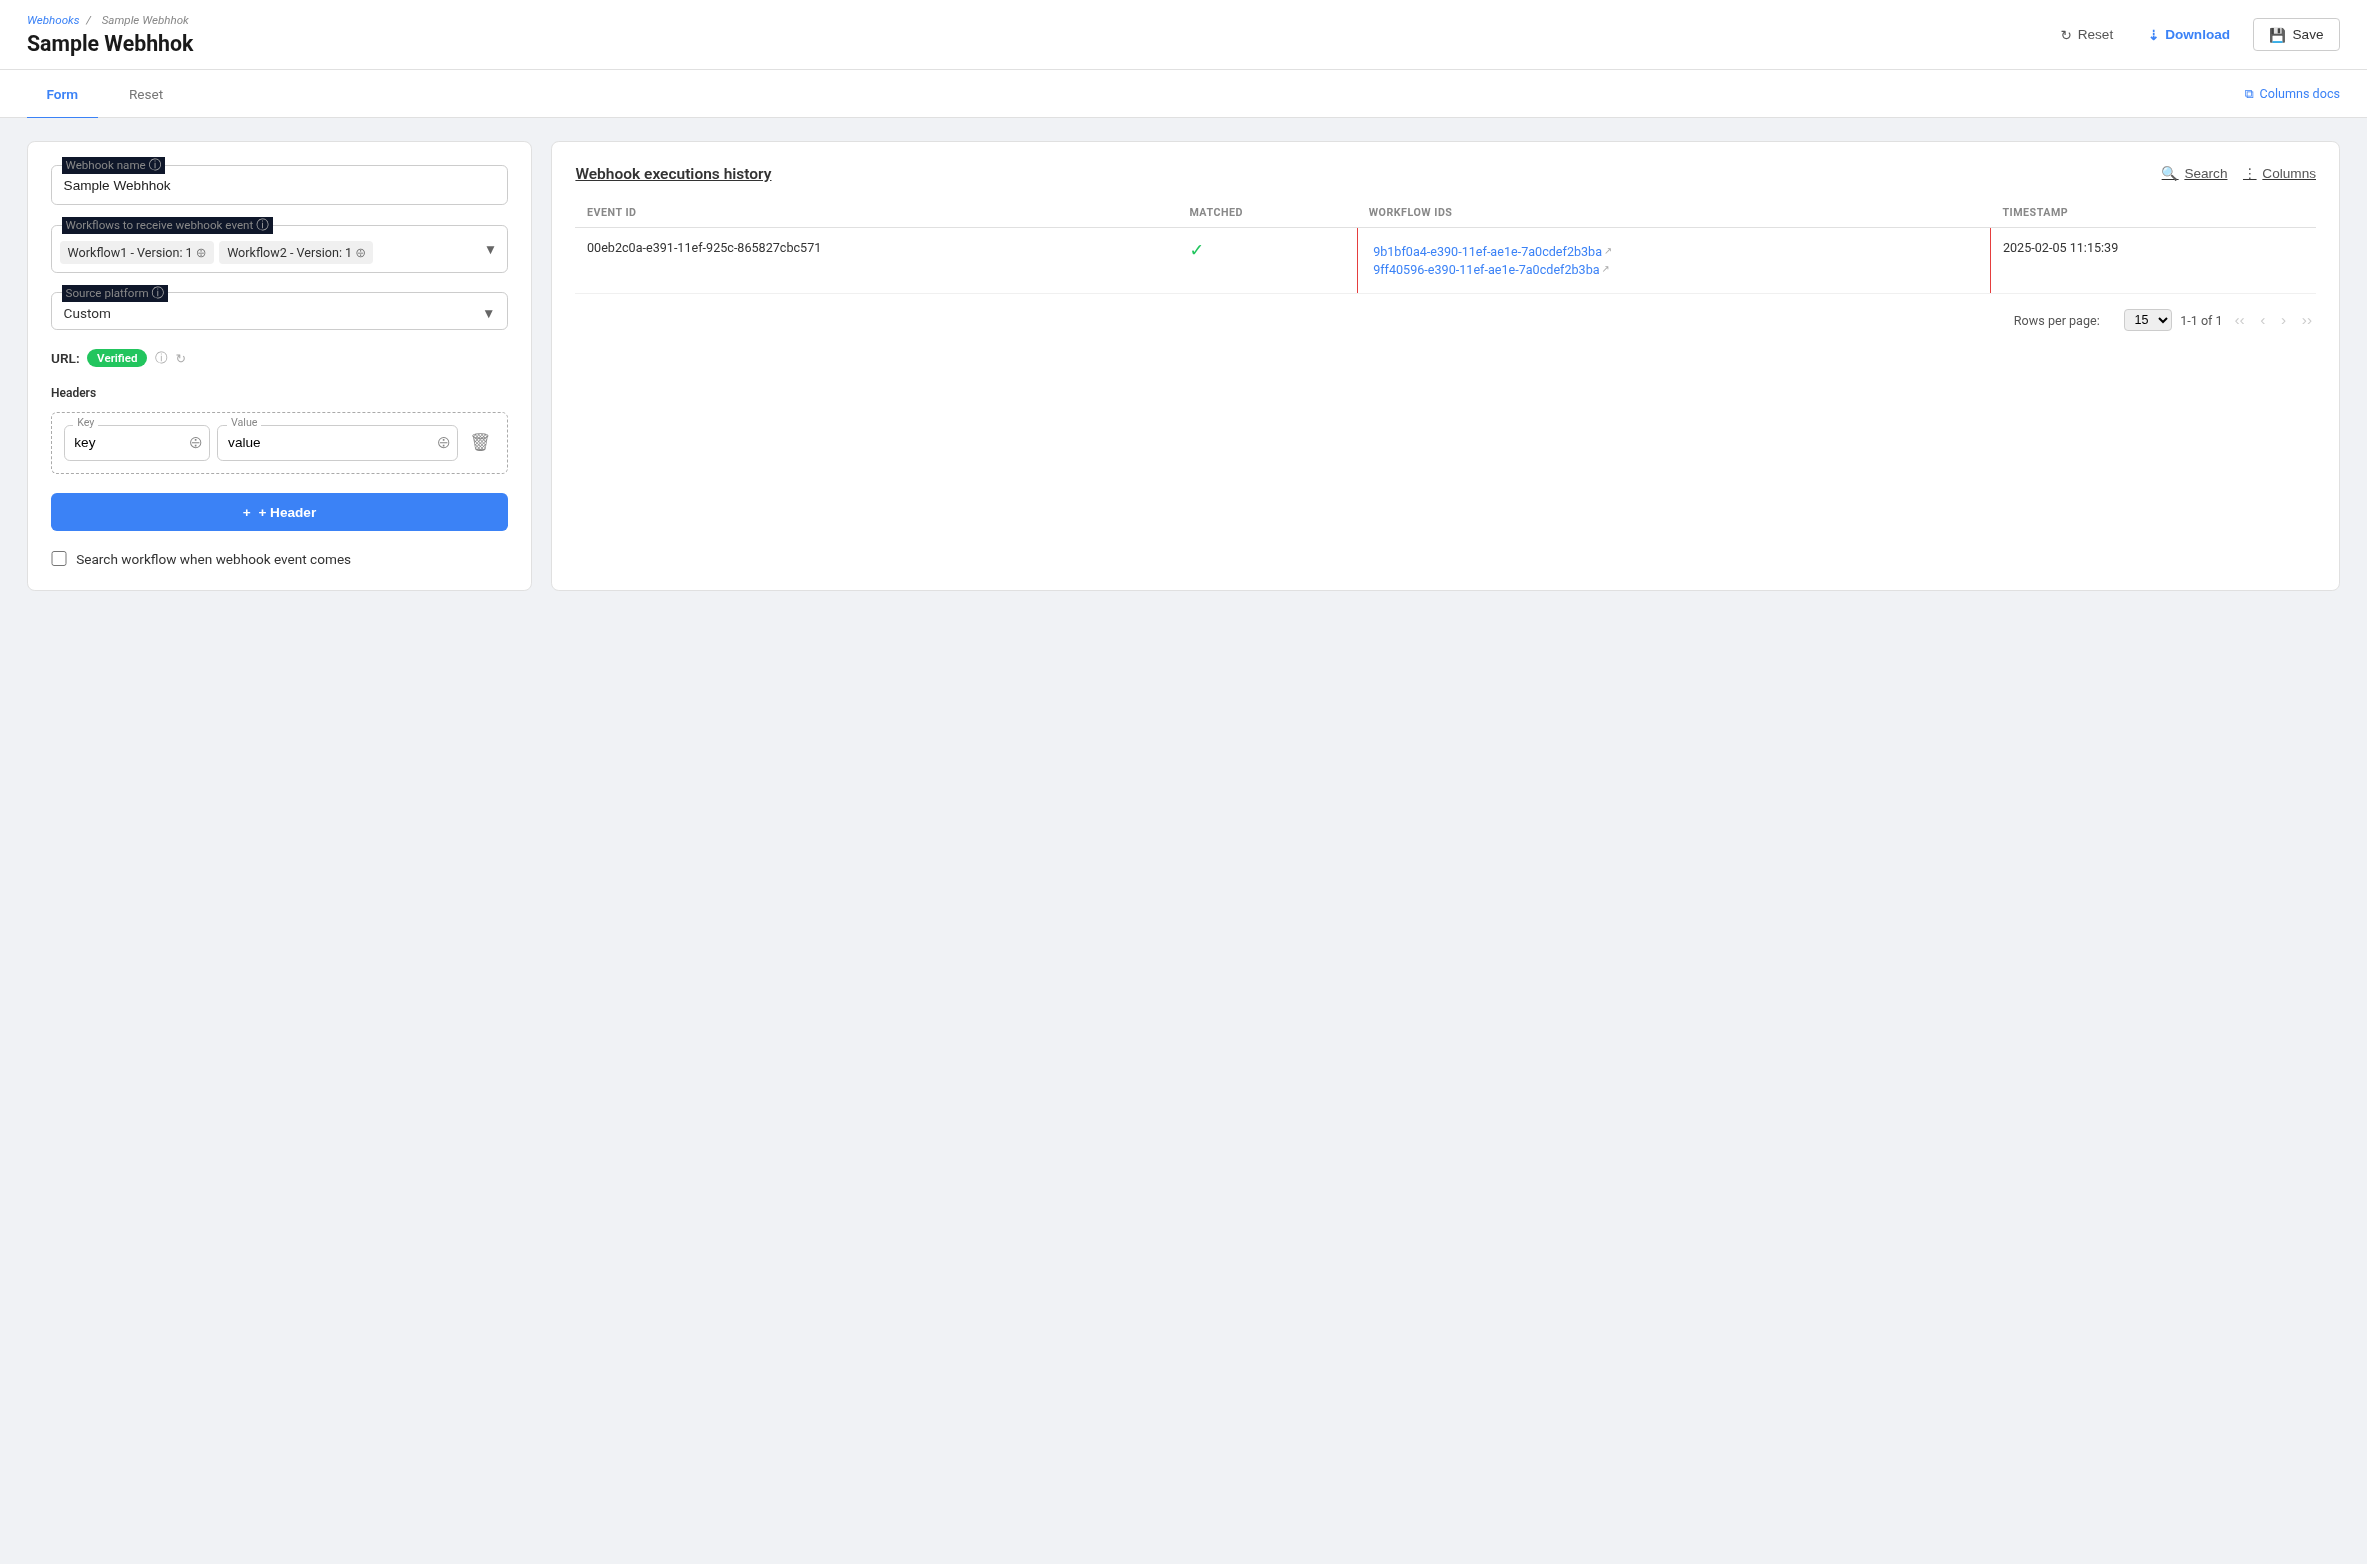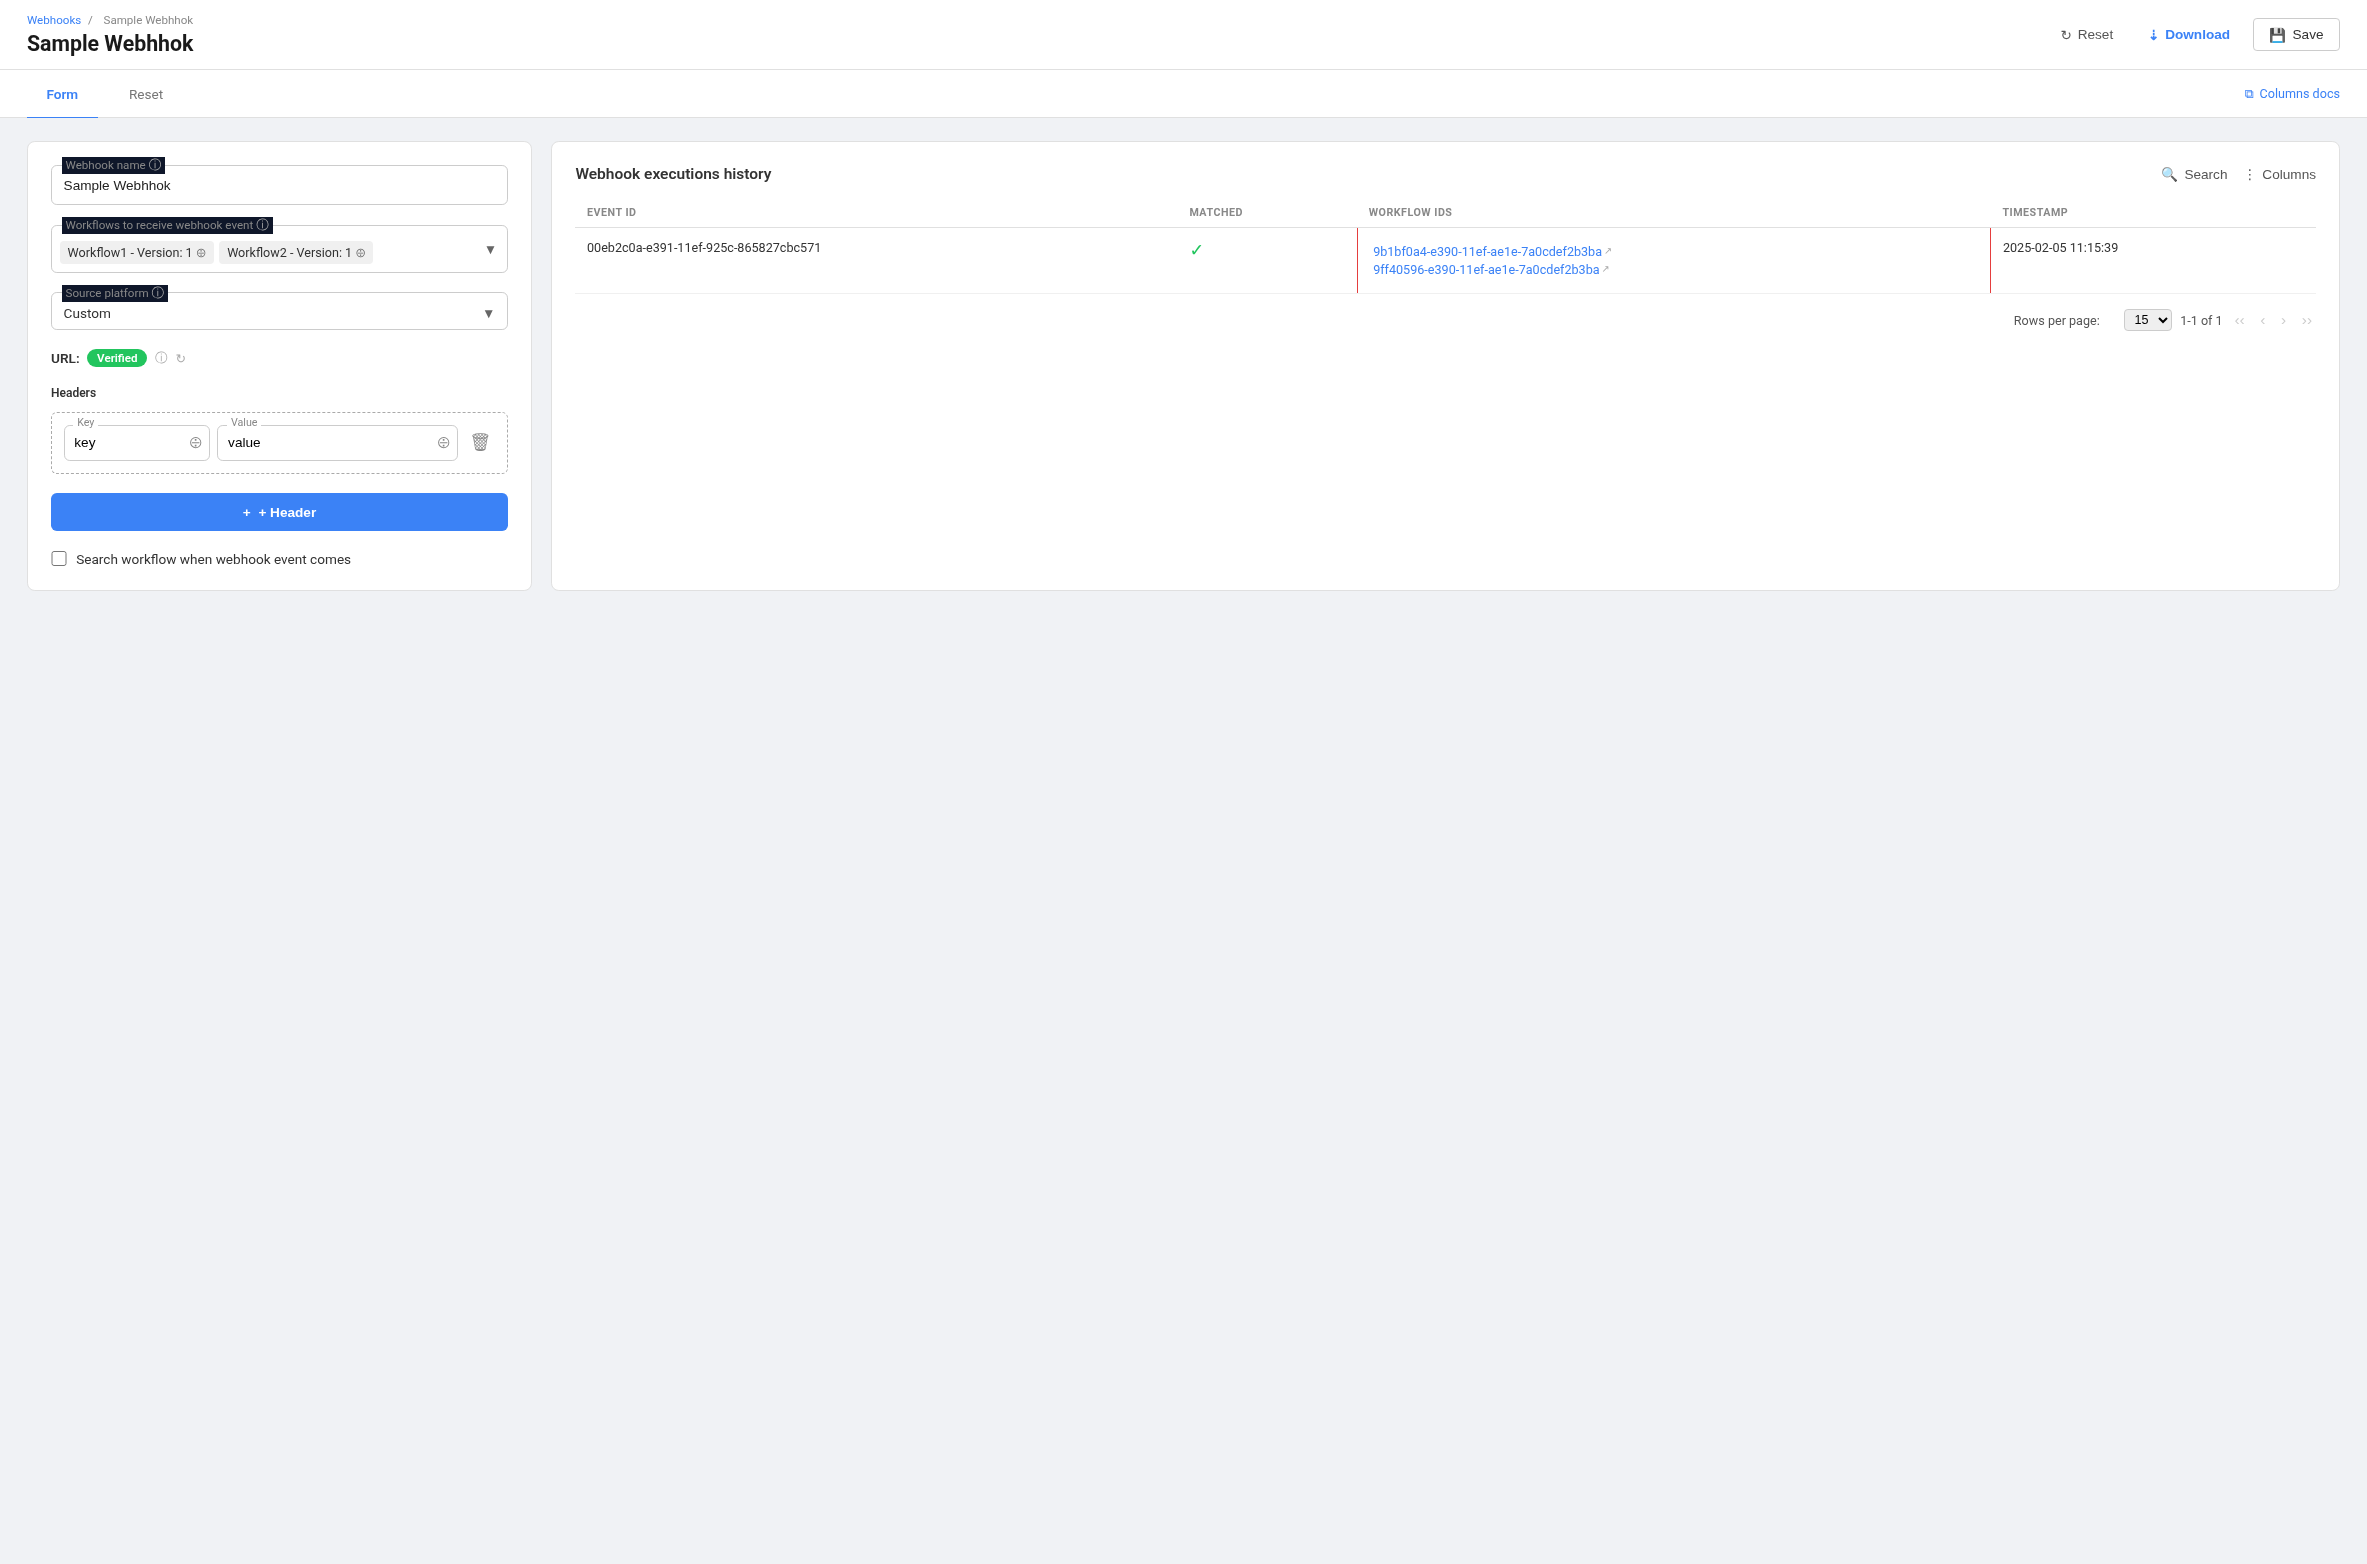--- a/index.html
+++ b/index.html
@@ -19,20 +19,21 @@
       height: 70px;
     }
     .breadcrumb {
       display: flex;
       flex-direction: column;
     }
     .breadcrumb-nav {
       font-size: 11.6px;
       color: #888;
       margin-bottom: 3.9px;
+      font-style: italic;
     }
     .breadcrumb-nav a {
       color: #3b82f6;
       text-decoration: none;
     }
     .breadcrumb-nav span {
       margin: 0 3.9px;
     }
     .page-title {
       font-size: 21.3px;
@@ -311,23 +312,24 @@
     }
     .checkbox-row input[type=checkbox] {
       width: 15.5px;
       height: 15.5px;
       cursor: pointer;
     }
 
     
     .right-panel-header {
       display: flex;
-      align-items: center;
+      align-items: flex-start;
       justify-content: space-between;
       margin-bottom: 15.5px;
+      text-decoration: underline;
     }
     .executions-title {
       font-size: 15.5px;
       font-weight: 600;
     }
     .right-header-actions {
       display: flex;
       align-items: center;
       gap: 15.5px;
     }

